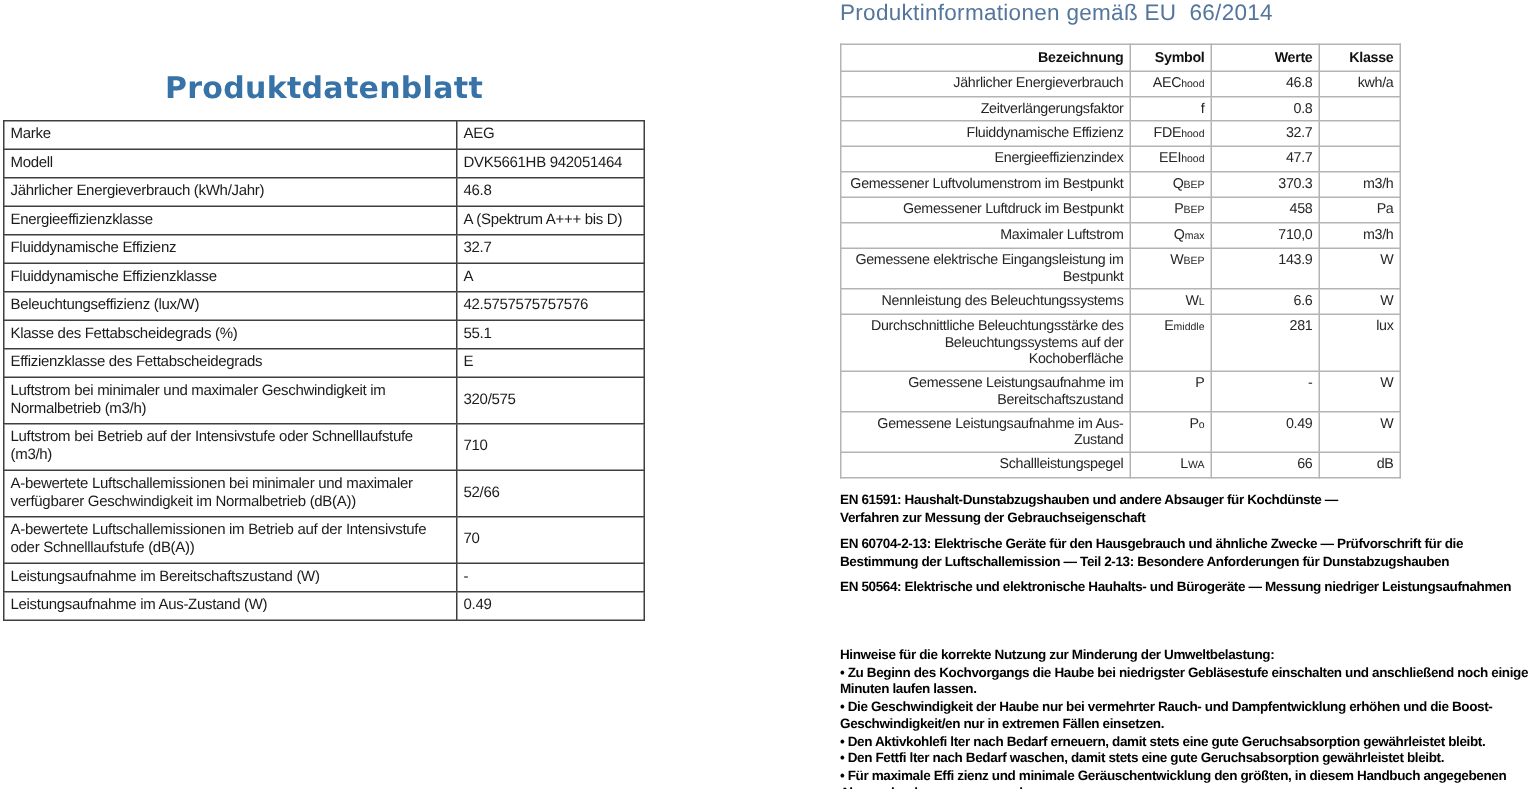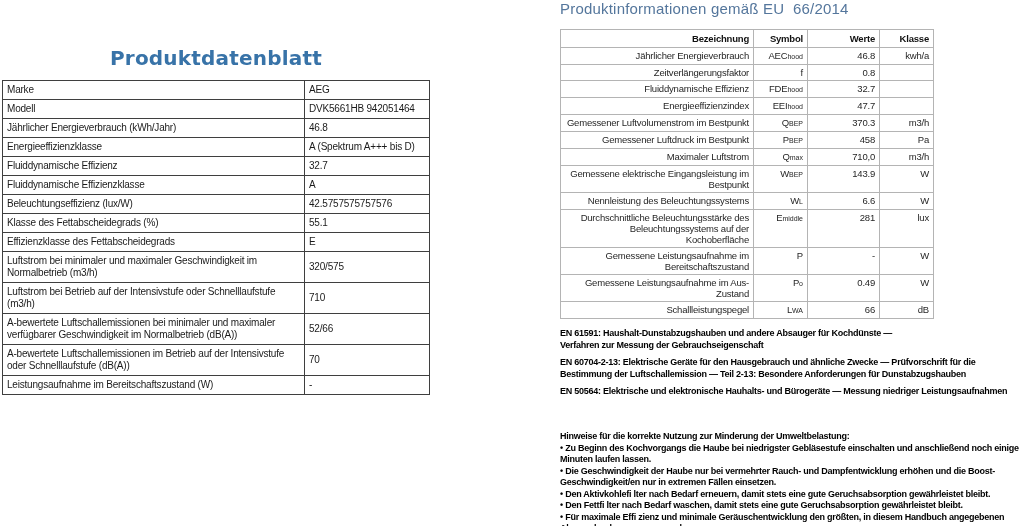--- a/index.html
+++ b/index.html
@@ -161,20 +161,24 @@
             <td class="lbl">A-bewertete Luftschallemissionen bei minimaler und maximaler verfügbarer Geschwindigkeit im Normalbetrieb (dB(A))</td>
             <td class="val">52/66</td>
           </tr>
           <tr>
             <td class="lbl">A-bewertete Luftschallemissionen im Betrieb auf der Intensivstufe oder Schnelllaufstufe (dB(A))</td>
             <td class="val">70</td>
           </tr>
           <tr>
             <td class="lbl">Leistungsaufnahme im Bereitschaftszustand (W)</td>
             <td class="val">-</td>
+          </tr>
+          <tr>
+            <td class="lbl">Leistungsaufnahme im Aus-Zustand (W)</td>
+            <td class="val">0.49</td>
           </tr>
         </tbody>
     </table>
   </div>
 
   <div class="right-panel">
     <h2 class="right-title">Produktinformationen gemäß EU  66/2014</h2>
     <table class="eu-table">
       <colgroup>
         <col class="col-name">

